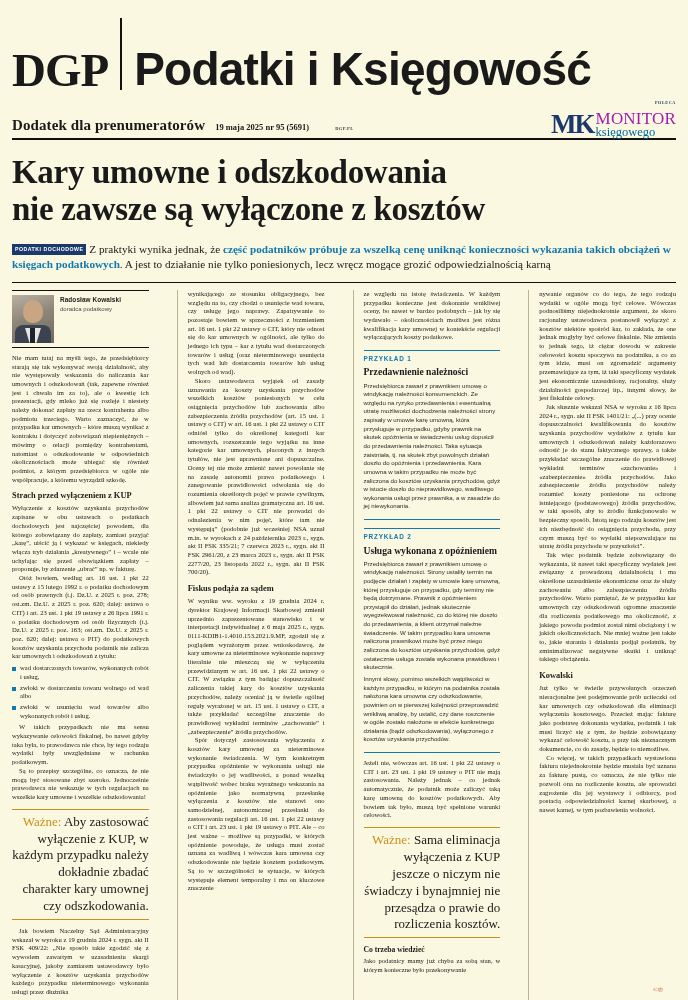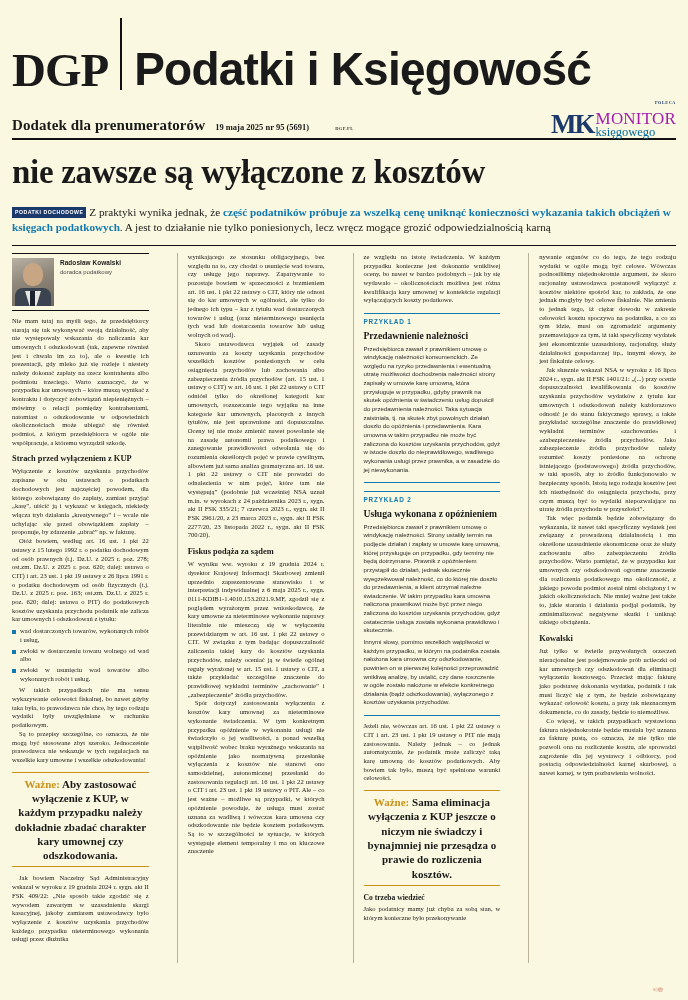--- a/index.html
+++ b/index.html
@@ -264,24 +264,24 @@
     left: 0; top: 3px;
     width: 4px; height: 4px;
     background: #1178b0;
   }
 
   .wazne-box {
     border-top: 1.5px solid #c8911b;
     border-bottom: 1.5px solid #c8911b;
     padding: 4px 0;
     margin: 7px 0;
-    font-weight: bold;
-    font-size: 11px;
+    font-weight: normal;
+    font-size: 13px;
     line-height: 1.3;
-    text-align: center;
+    text-align: right;
   }
   .wazne-label { color: #c8911b; }
 
   .przyklad-box {
     margin: 8px 0 6px 0;
     border-top: 1.5px solid #1178b0;
     border-bottom: 1.5px solid #1178b0;
     padding: 4px 0 5px 0;
   }
   .przyklad-label {
@@ -346,20 +346,21 @@
       <div class="logo-words">
         <span class="logo-monitor">MONITOR</span>
         <span class="logo-ksiegowego">księgowego</span>
       </div>
     </div>
   </div>
 
   <div class="rule-thick"></div>
 
   <div class="headline">
+    <div>Kary umowne i odszkodowania</div>
     <div>nie zawsze są wyłączone z kosztów</div>
   </div>
 
   <div class="lead">
     <span class="badge">PODATKI DOCHODOWE</span><span>Z praktyki wynika jednak, że </span><span class="lead-hl">część podatników próbuje za wszelką cenę uniknąć konieczności wykazania takich obciążeń w księgach podatkowych</span><span>. A jest to działanie nie tylko poniesionych, lecz wręcz mogące grozić odpowiedzialnością karną</span>
   </div>
 
   <div class="rule-thin"></div>
 
   <div class="cols">

